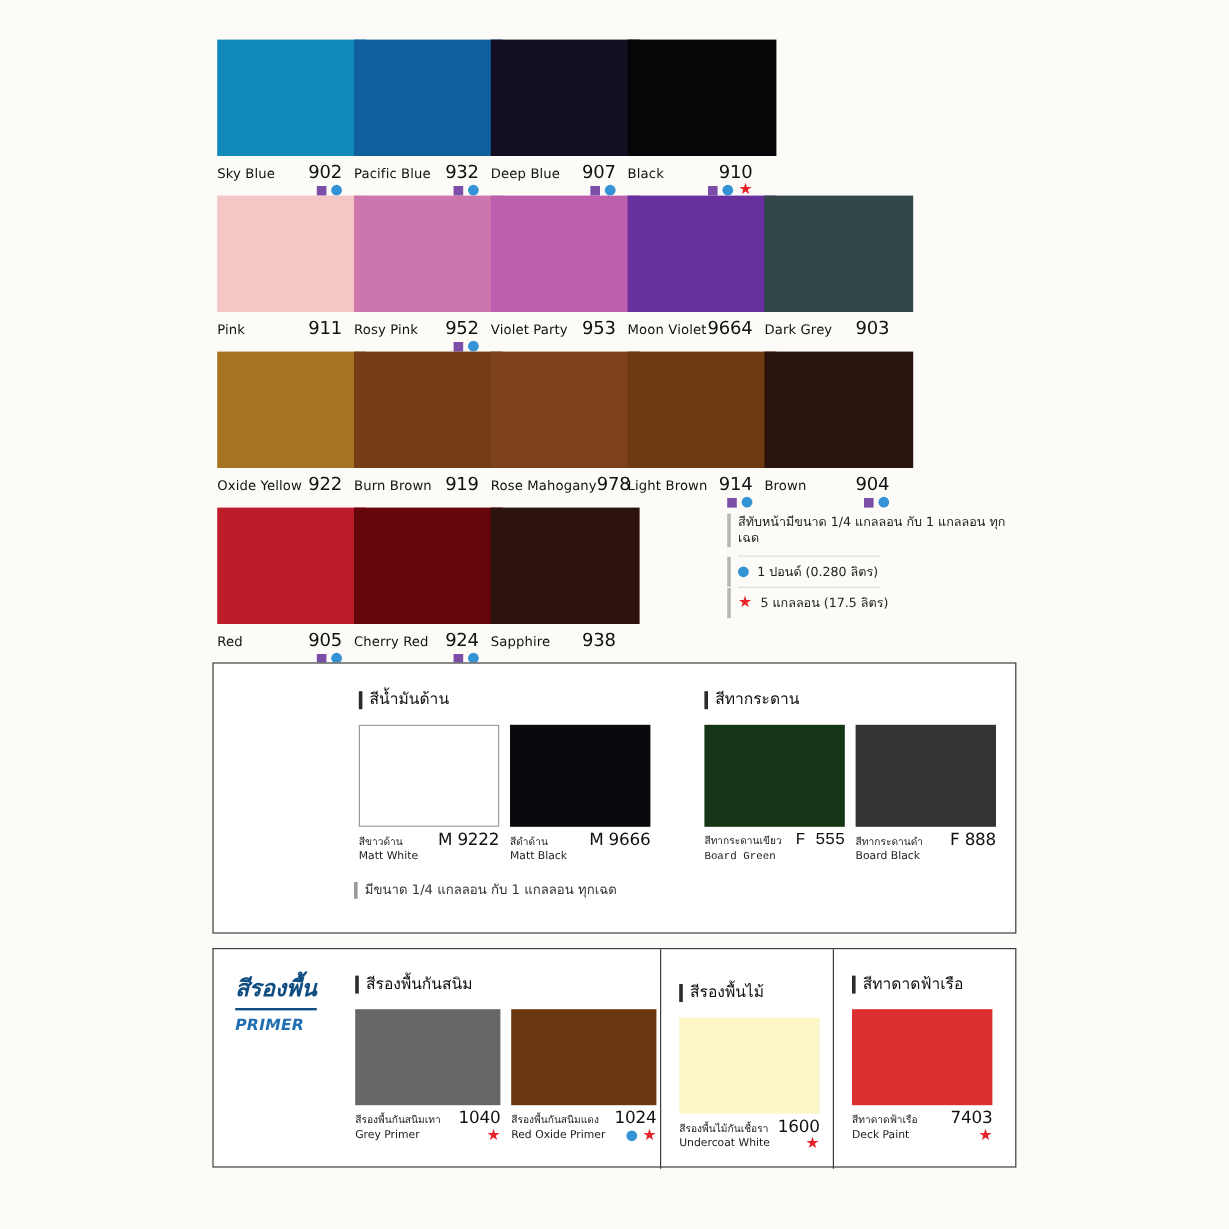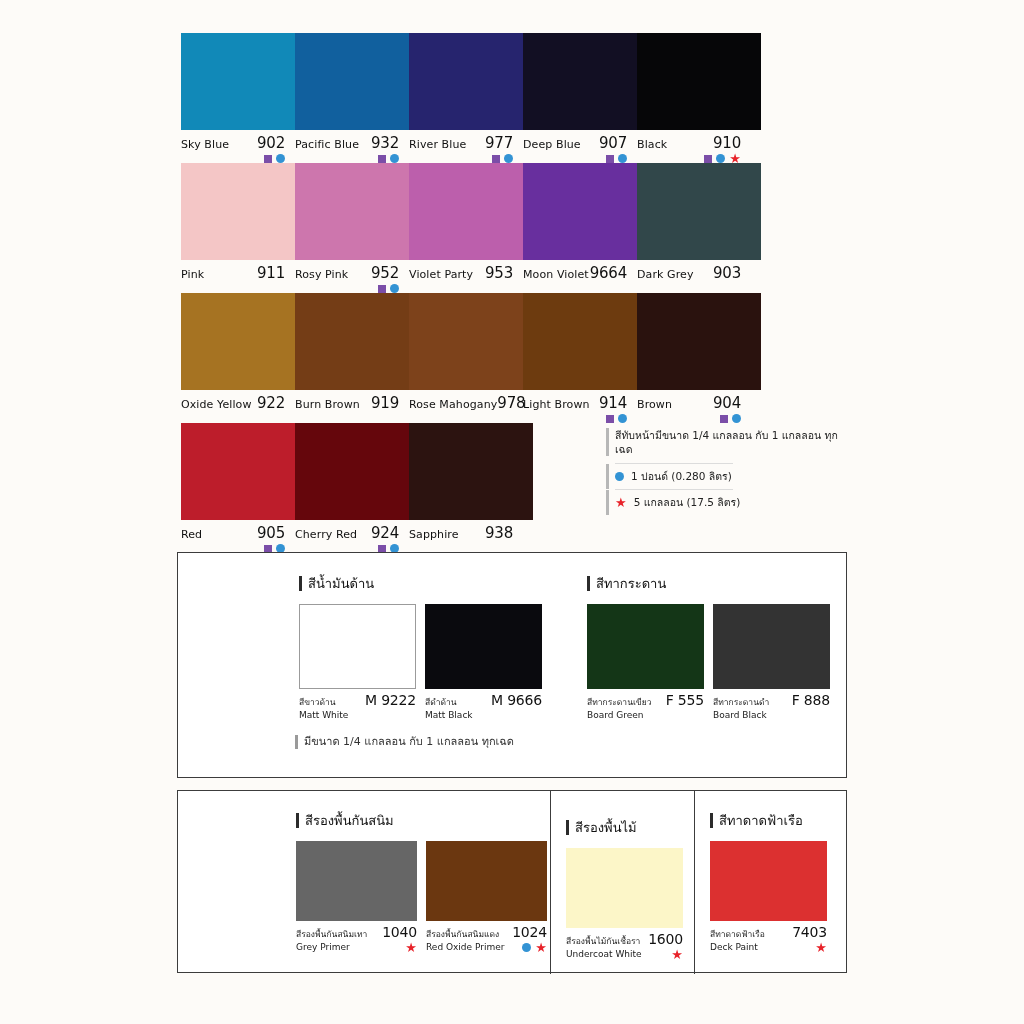--- a/index.html
+++ b/index.html
@@ -85,31 +85,20 @@
           <div class="cell-info">
             <span class="cname">Pacific Blue</span>
             <span class="ccode">932</span>
           </div>
           <div class="icons">
             <span class="ic-sq"></span>
             <span class="ic-ci"></span>
           </div>
         </div>
         <div class="cell">
-          <div class="chip" style="background: rgb(38, 36, 110);"></div>
-          <div class="cell-info">
-            <span class="cname">River Blue</span>
-            <span class="ccode">977</span>
-          </div>
-          <div class="icons">
-            <span class="ic-sq"></span>
-            <span class="ic-ci"></span>
-          </div>
-        </div>
-        <div class="cell">
           <div class="chip" style="background: rgb(18, 15, 35);"></div>
           <div class="cell-info">
             <span class="cname">Deep Blue</span>
             <span class="ccode">907</span>
           </div>
           <div class="icons">
             <span class="ic-sq"></span>
             <span class="ic-ci"></span>
           </div>
         </div>
@@ -287,21 +276,21 @@
               <span class="sw-en">Matt Black</span>
               <div class="sw-icons"></div>
             </div>
           </div>
         </div>
     </div>
 
     <div style="position:absolute;left:409px;top:23px;">
       <div class="group-title">สีทากระดาน</div>
       <div class="sw-row" id="matt-g2" style="margin-top:13px;">
-          <div class="sw" style="width: 117px;">
+          <div class="sw" style="width: 117px; font-family: Liberation Mono, monospace;">
             <div class="box" style="width: 117px; height: 85px; background: rgb(20, 54, 23);"></div>
             <div class="sw-line1">
               <span class="sw-th">สีทากระดานเขียว</span>
               <span class="sw-code">F 555</span>
             </div>
             <div class="sw-line2">
               <span class="sw-en">Board Green</span>
               <div class="sw-icons"></div>
             </div>
           </div>
@@ -316,20 +305,25 @@
               <div class="sw-icons"></div>
             </div>
           </div>
         </div>
     </div>
 
     <div class="note" style="left:117px;top:182px;">มีขนาด 1/4 แกลลอน กับ 1 แกลลอน ทุกเฉด</div>
   </div>
 
   <div class="panel" id="primer-panel">
+    <div class="panel-head" style="top:22px;">
+      <div class="ph-th">สีรองพื้น</div>
+      <div class="ph-rule"></div>
+      <div class="ph-en">PRIMER</div>
+    </div>
 
     <div class="vdiv" style="left:372px;top:0;height:183px;"></div>
     <div class="vdiv" style="left:516px;top:0;height:183px;"></div>
 
     <div style="position:absolute;left:118px;top:22px;">
       <div class="group-title">สีรองพื้นกันสนิม</div>
       <div class="sw-row" id="primer-g1" style="margin-top:13px;">
           <div class="sw" style="width: 121px;">
             <div class="box" style="width: 121px; height: 80px; background: rgb(102, 102, 102);"></div>
             <div class="sw-line1">

